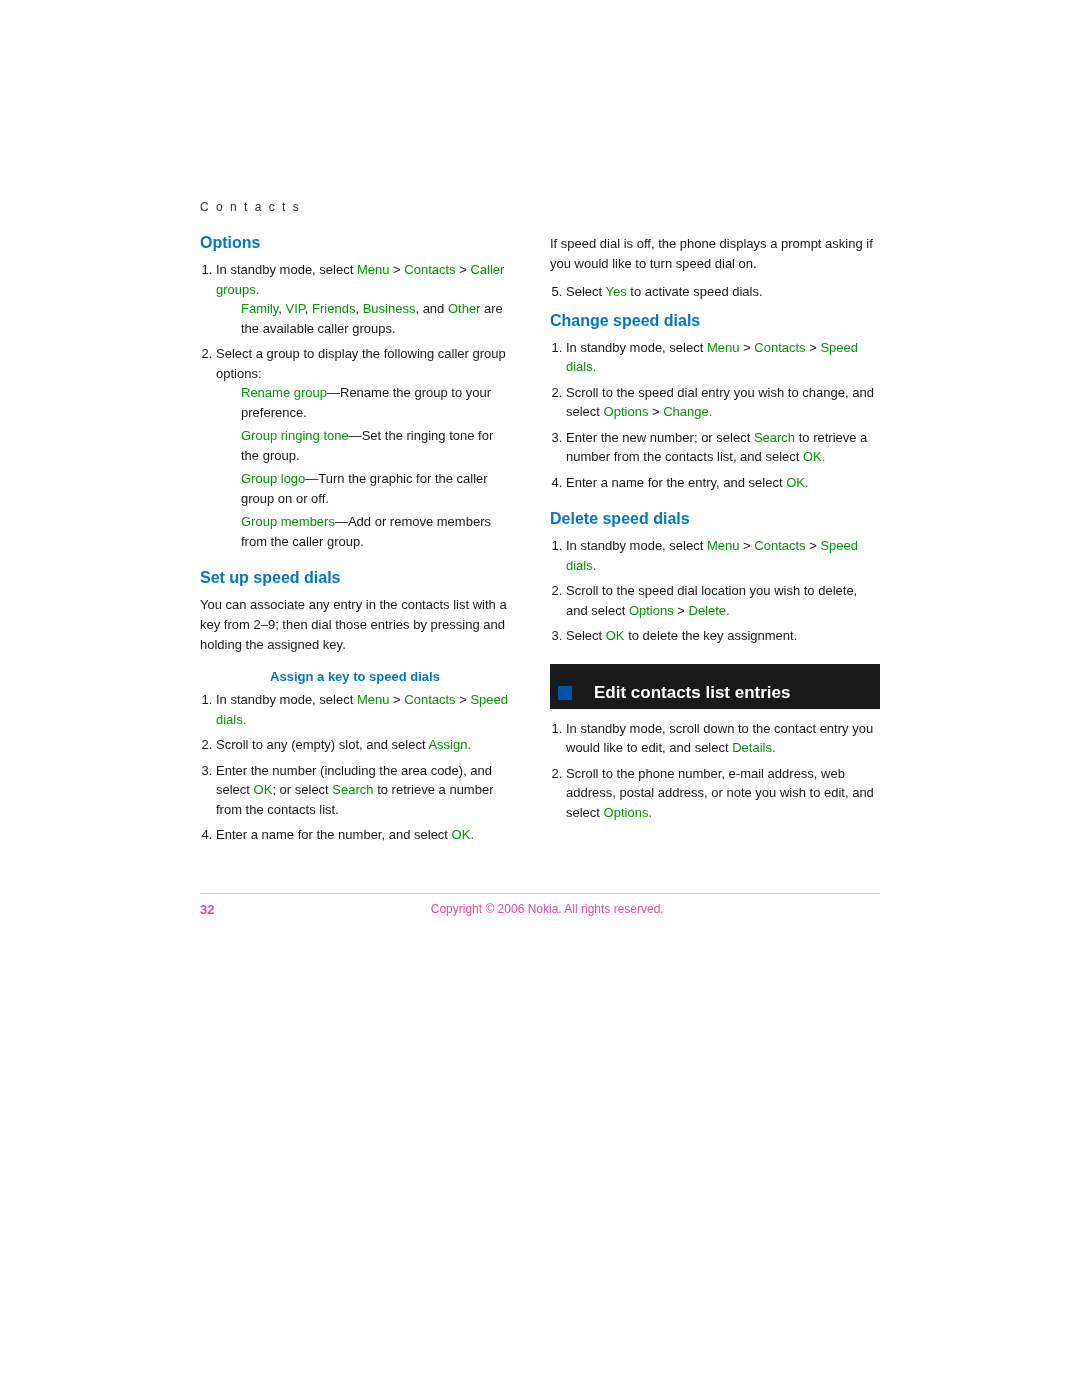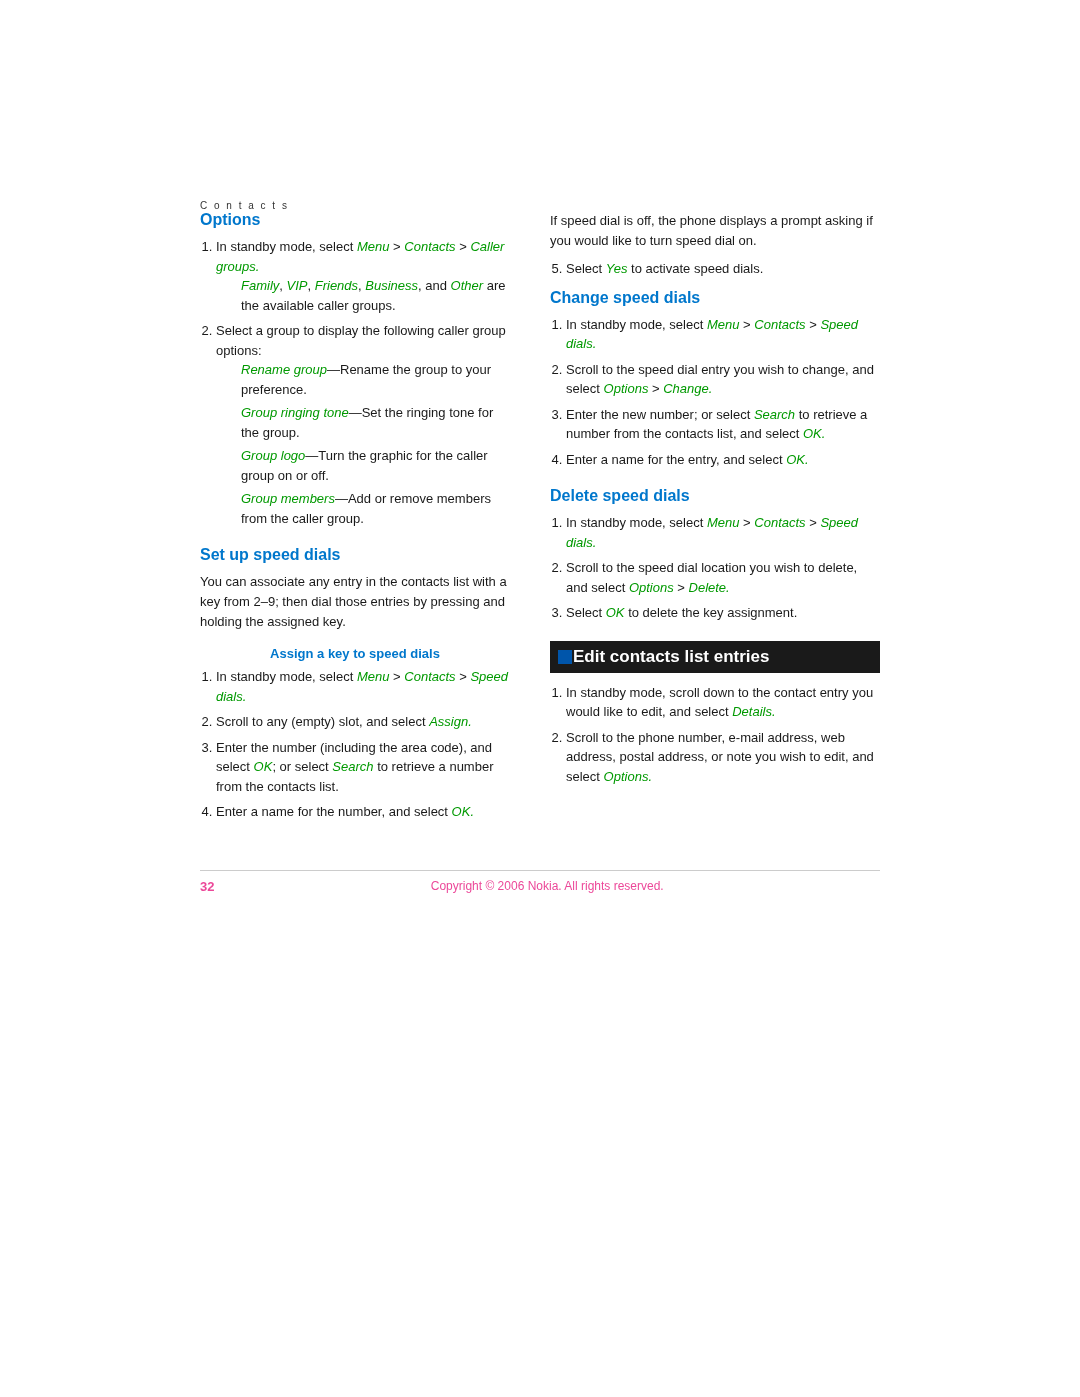--- a/index.html
+++ b/index.html
@@ -26,23 +26,24 @@
       align-items: center;
       padding: 200px 0 80px 0;
     }
 
     .content-area {
       width: 680px;
       position: relative;
     }
 
     .page-label {
-      font-size: 10px;
+      font-size: 12px;
       letter-spacing: 2px;
       color: #333;
+      margin-bottom: 20px;
       font-weight: normal;
     }
 
     .two-col {
       display: flex;
       gap: 40px;
     }
 
     .col-left {
       width: 310px;
@@ -67,25 +68,25 @@
       margin-bottom: 6px;
       margin-top: 14px;
       text-align: center;
     }
 
     .edit-section-title {
       font-size: 17px;
       font-weight: bold;
       color: #ffffff;
       background: #1a1a1a;
-      padding: 6px 10px 6px 8px;
+      padding: 19px 10px 6px 8px;
       margin-bottom: 10px;
       display: flex;
       align-items: center;
-      gap: 1px;
+      gap: 22px;
     }
 
     .edit-section-title .blue-square {
       width: 14px;
       height: 14px;
       background: #0055aa;
       display: inline-block;
       flex-shrink: 0;
     }
 
@@ -94,21 +95,20 @@
       margin-bottom: 10px;
     }
 
     ol li {
       margin-bottom: 6px;
       line-height: 1.5;
     }
 
     .green-italic {
       color: #009900;
-      font-style: italic;
     }
 
     .body-text {
       line-height: 1.55;
       margin-bottom: 8px;
     }
 
     .footer {
       display: flex;
       justify-content: space-between;

